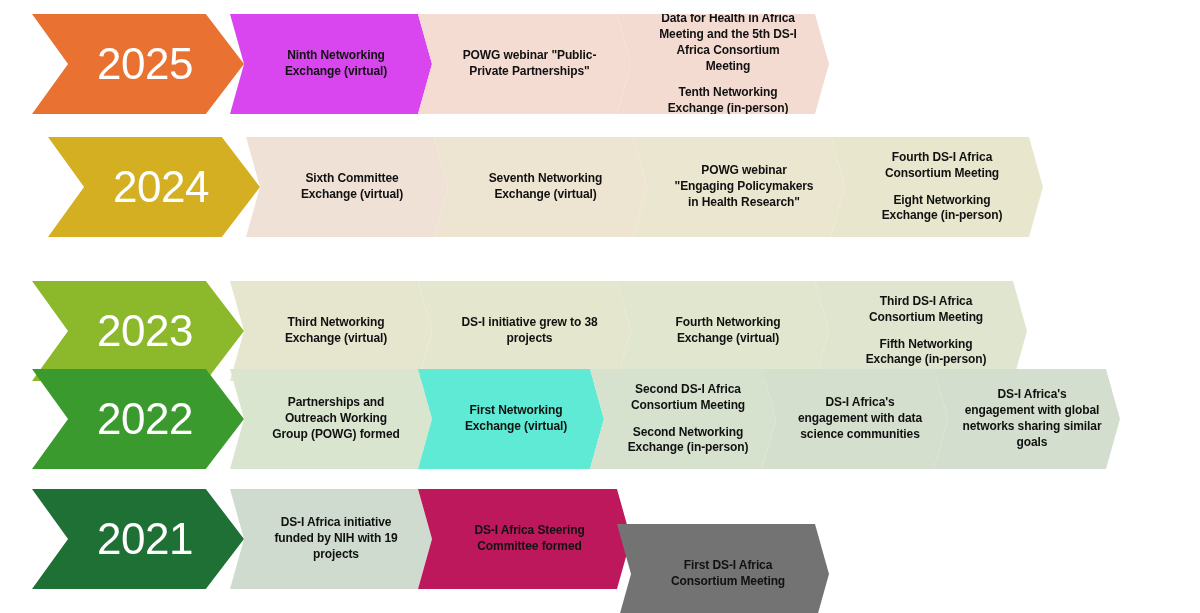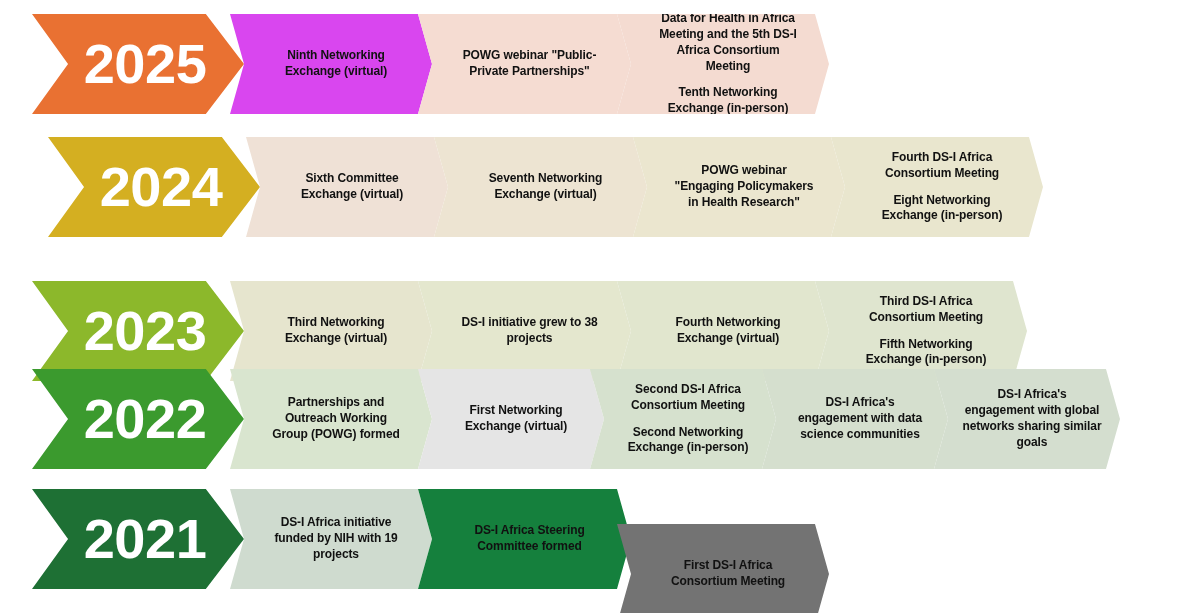--- a/index.html
+++ b/index.html
@@ -35,22 +35,22 @@
     height: 100px;
     display: flex;
     align-items: center;
     justify-content: center;
     -webkit-clip-path: polygon(0 0, 82% 0, 100% 50%, 82% 100%, 0 100%, 17% 50%);
     clip-path: polygon(0 0, 82% 0, 100% 50%, 82% 100%, 0 100%, 17% 50%);
     flex: 0 0 auto;
   }
   .year-label {
     color: #ffffff;
-    font-size: 56px;
-    font-weight: bold;
+    font-size: 44px;
+    font-weight: normal;
     letter-spacing: -0.5px;
     line-height: 1;
     padding-left: 14px;
     white-space: nowrap;
     font-family: "Liberation Sans", sans-serif;
   }
 
   
   .cell-chevron {
     position: relative;
@@ -177,21 +177,21 @@
       <div class="year-chevron" style="background: rgb(59, 154, 46);">
         <div class="year-label">2022</div>
       </div>
       <div class="cell-chevron" style="background: rgb(217, 229, 207); width: 202px; clip-path: polygon(0px 0px, 93.069% 0px, 100% 50%, 93.069% 100%, 0px 100%, 6.931% 50%);">
         <div class="cell-inner">
           <div class="cell-line" style="white-space: pre-line;">Partnerships and
 Outreach Working
 Group (POWG) formed</div>
         </div>
       </div>
-      <div class="cell-chevron" style="background: #e5e5e5; width: 186px; clip-path: polygon(0px 0px, 92.473% 0px, 100% 50%, 92.473% 100%, 0px 100%, 7.527% 50%);">
+      <div class="cell-chevron" style="background: #5eead4; width: 186px; clip-path: polygon(0px 0px, 92.473% 0px, 100% 50%, 92.473% 100%, 0px 100%, 7.527% 50%);">
         <div class="cell-inner">
           <div class="cell-line" style="white-space: pre-line;">First Networking
 Exchange (virtual)</div>
         </div>
       </div>
       <div class="cell-chevron" style="background: rgb(214, 225, 206); width: 186px; clip-path: polygon(0px 0px, 92.473% 0px, 100% 50%, 92.473% 100%, 0px 100%, 7.527% 50%);">
         <div class="cell-inner">
           <div class="cell-line" style="white-space: pre-line;">Second DS-I Africa
 Consortium Meeting</div>
           <div class="cell-line" style="white-space: pre-line;">Second Networking
@@ -218,21 +218,21 @@
       <div class="year-chevron" style="background: rgb(30, 112, 52);">
         <div class="year-label">2021</div>
       </div>
       <div class="cell-chevron" style="background: rgb(207, 219, 207); width: 202px; clip-path: polygon(0px 0px, 93.069% 0px, 100% 50%, 93.069% 100%, 0px 100%, 6.931% 50%);">
         <div class="cell-inner">
           <div class="cell-line" style="white-space: pre-line;">DS-I Africa initiative
 funded by NIH with 19
 projects</div>
         </div>
       </div>
-      <div class="cell-chevron" style="background: #15803d; width: 213px; clip-path: polygon(0px 0px, 93.427% 0px, 100% 50%, 93.427% 100%, 0px 100%, 6.573% 50%);">
+      <div class="cell-chevron" style="background: #be185d; width: 213px; clip-path: polygon(0px 0px, 93.427% 0px, 100% 50%, 93.427% 100%, 0px 100%, 6.573% 50%);">
         <div class="cell-inner">
           <div class="cell-line" style="white-space: pre-line;">DS-I Africa Steering
 Committee formed</div>
         </div>
       </div>
       <div class="cell-chevron" style="background: #737373; width: 212px; clip-path: polygon(0px 0px, 93.396% 0px, 100% 50%, 93.396% 100%, 0px 100%, 6.604% 50%); margin-top: 35px;">
         <div class="cell-inner">
           <div class="cell-line" style="white-space: pre-line;">First DS-I Africa
 Consortium Meeting</div>
         </div>

